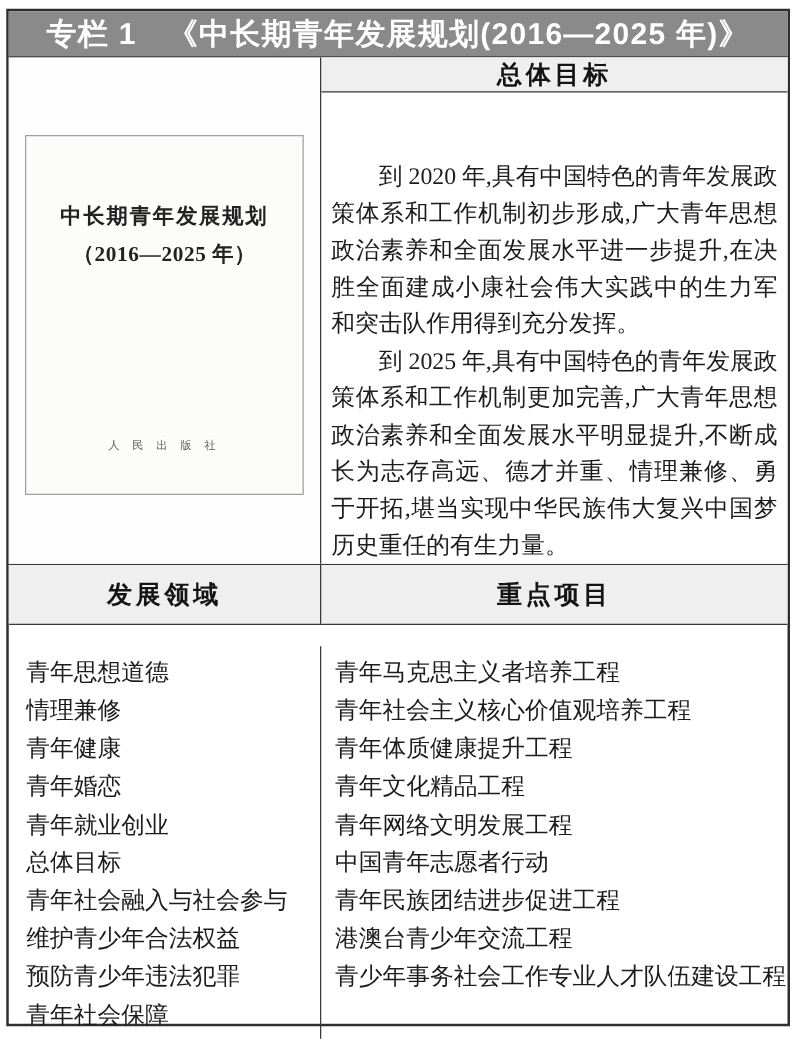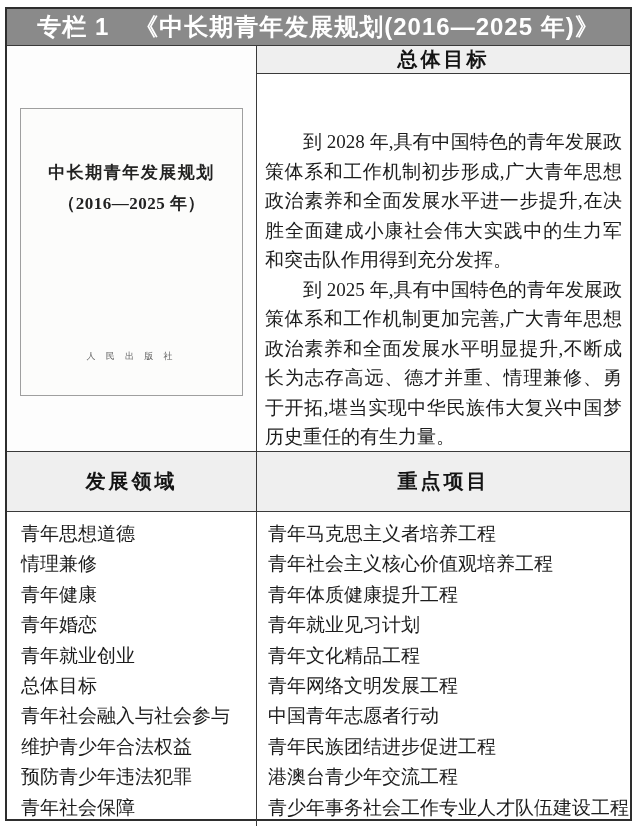--- a/index.html
+++ b/index.html
@@ -93,36 +93,37 @@
     flex: 1;
     padding: 9px 8px 0 8px;
     font-size: 19px;
     line-height: 29.5px;
     text-align: justify;
   }
   .goals-body p { margin: 0; text-indent: 2em; }
   
   .cols-header {
     display: flex;
-    height: 60px;
+    height: 48px;
     border-bottom: 1px solid #3a3a3a;
     background: #efefef;
     font-family: "Liberation Sans", "DejaVu Sans", sans-serif;
     font-weight: bold;
     font-size: 20px;
     letter-spacing: 3px;
     color: #141414;
   }
   .col-h { display: flex; align-items: center; justify-content: center; }
   .col-h-left { width: 250px; border-right: 1px solid #3a3a3a; }
   .col-h-right { flex: 1; }
   
   .lists {
     display: flex;
     height: 314px;
+    margin-top: 17px;
   }
   ul.list {
     margin: 0;
     padding: 7px 0 0 0;
     list-style: none;
   }
   .list-left {
     width: 250px;
     border-right: 1px solid #3a3a3a;
   }
@@ -149,21 +150,21 @@
       <div class="book-cover">
         <div class="book-title-1">中长期青年发展规划</div>
         <div class="book-title-2">（2016—2025 年）</div>
         <div class="book-publisher">人 民 出 版 社</div>
       </div>
     </div>
 
     <div class="goals-cell">
       <div class="goals-heading">总体目标</div>
       <div class="goals-body">
-        <p>到 2028 年,具有中国特色的青年发展政策体系和工作机制初步形成,广大青年思想政治素养和全面发展水平进一步提升,在决胜全面建成小康社会伟大实践中的生力军和突击队作用得到充分发挥。</p>
+        <p>到 2020 年,具有中国特色的青年发展政策体系和工作机制初步形成,广大青年思想政治素养和全面发展水平进一步提升,在决胜全面建成小康社会伟大实践中的生力军和突击队作用得到充分发挥。</p>
         <p>到 2025 年,具有中国特色的青年发展政策体系和工作机制更加完善,广大青年思想政治素养和全面发展水平明显提升,不断成长为志存高远、德才并重、情理兼修、勇于开拓,堪当实现中华民族伟大复兴中国梦历史重任的有生力量。</p>
       </div>
     </div>
 
   </div>
 
   <div class="cols-header">
     <div class="col-h col-h-left">发展领域</div>
     <div class="col-h col-h-right">重点项目</div>
   </div>
@@ -180,21 +181,20 @@
       <li>青年社会融入与社会参与</li>
       <li>维护青少年合法权益</li>
       <li>预防青少年违法犯罪</li>
       <li>青年社会保障</li>
     </ul>
 
     <ul class="list list-right">
       <li>青年马克思主义者培养工程</li>
       <li>青年社会主义核心价值观培养工程</li>
       <li>青年体质健康提升工程</li>
-      <li>青年就业见习计划</li>
       <li>青年文化精品工程</li>
       <li>青年网络文明发展工程</li>
       <li>中国青年志愿者行动</li>
       <li>青年民族团结进步促进工程</li>
       <li>港澳台青少年交流工程</li>
       <li>青少年事务社会工作专业人才队伍建设工程</li>
     </ul>
 
   </div>
 

